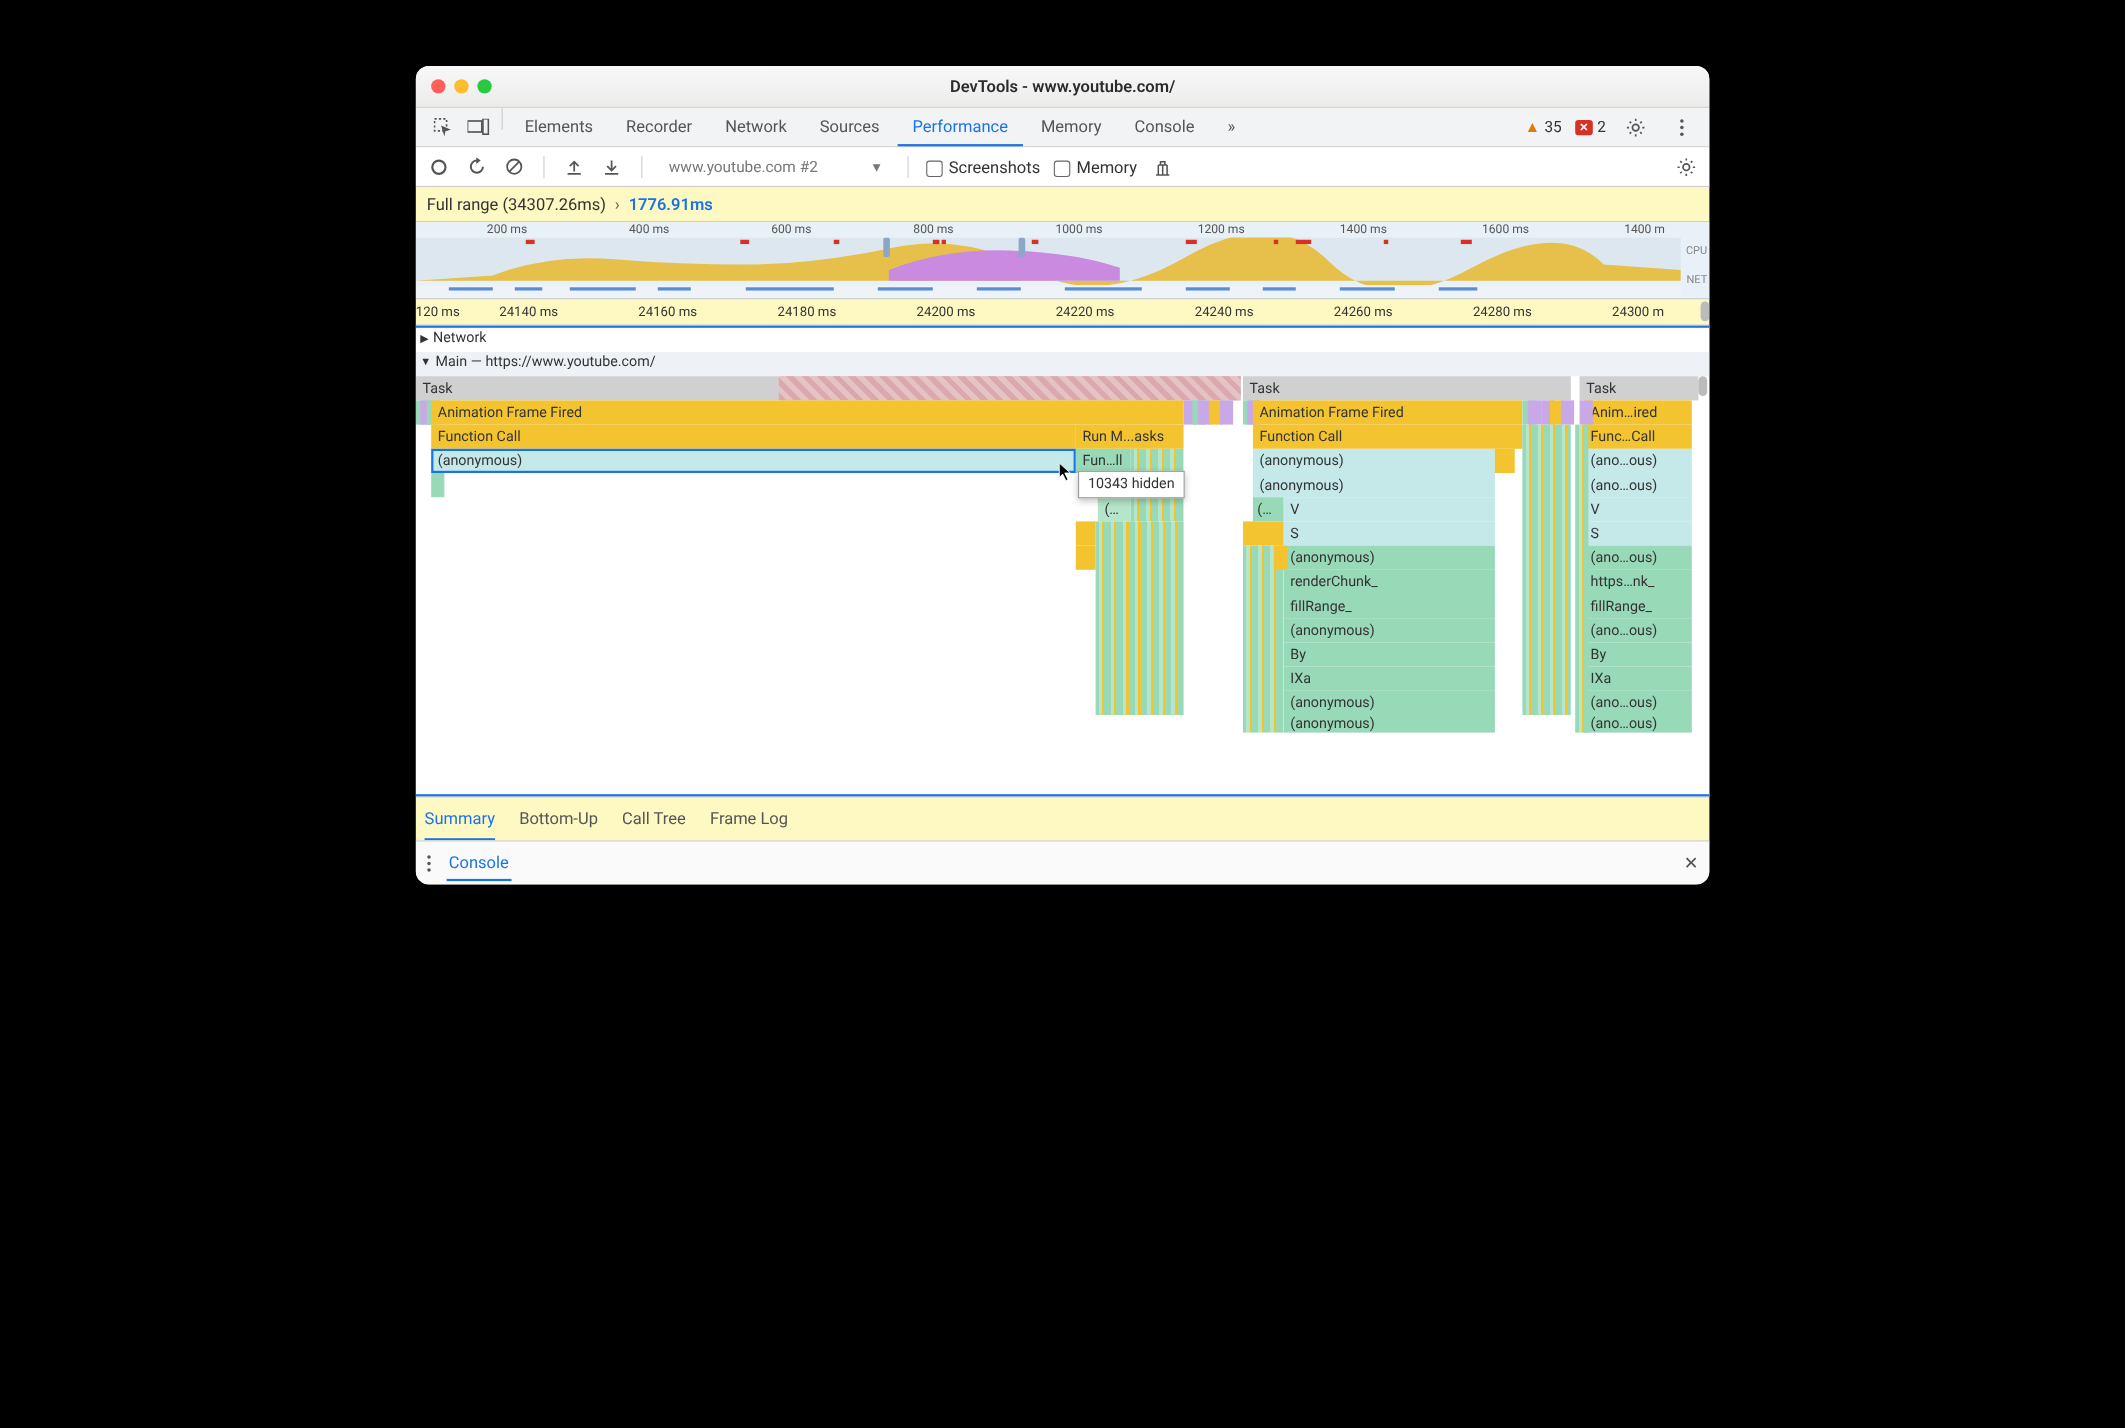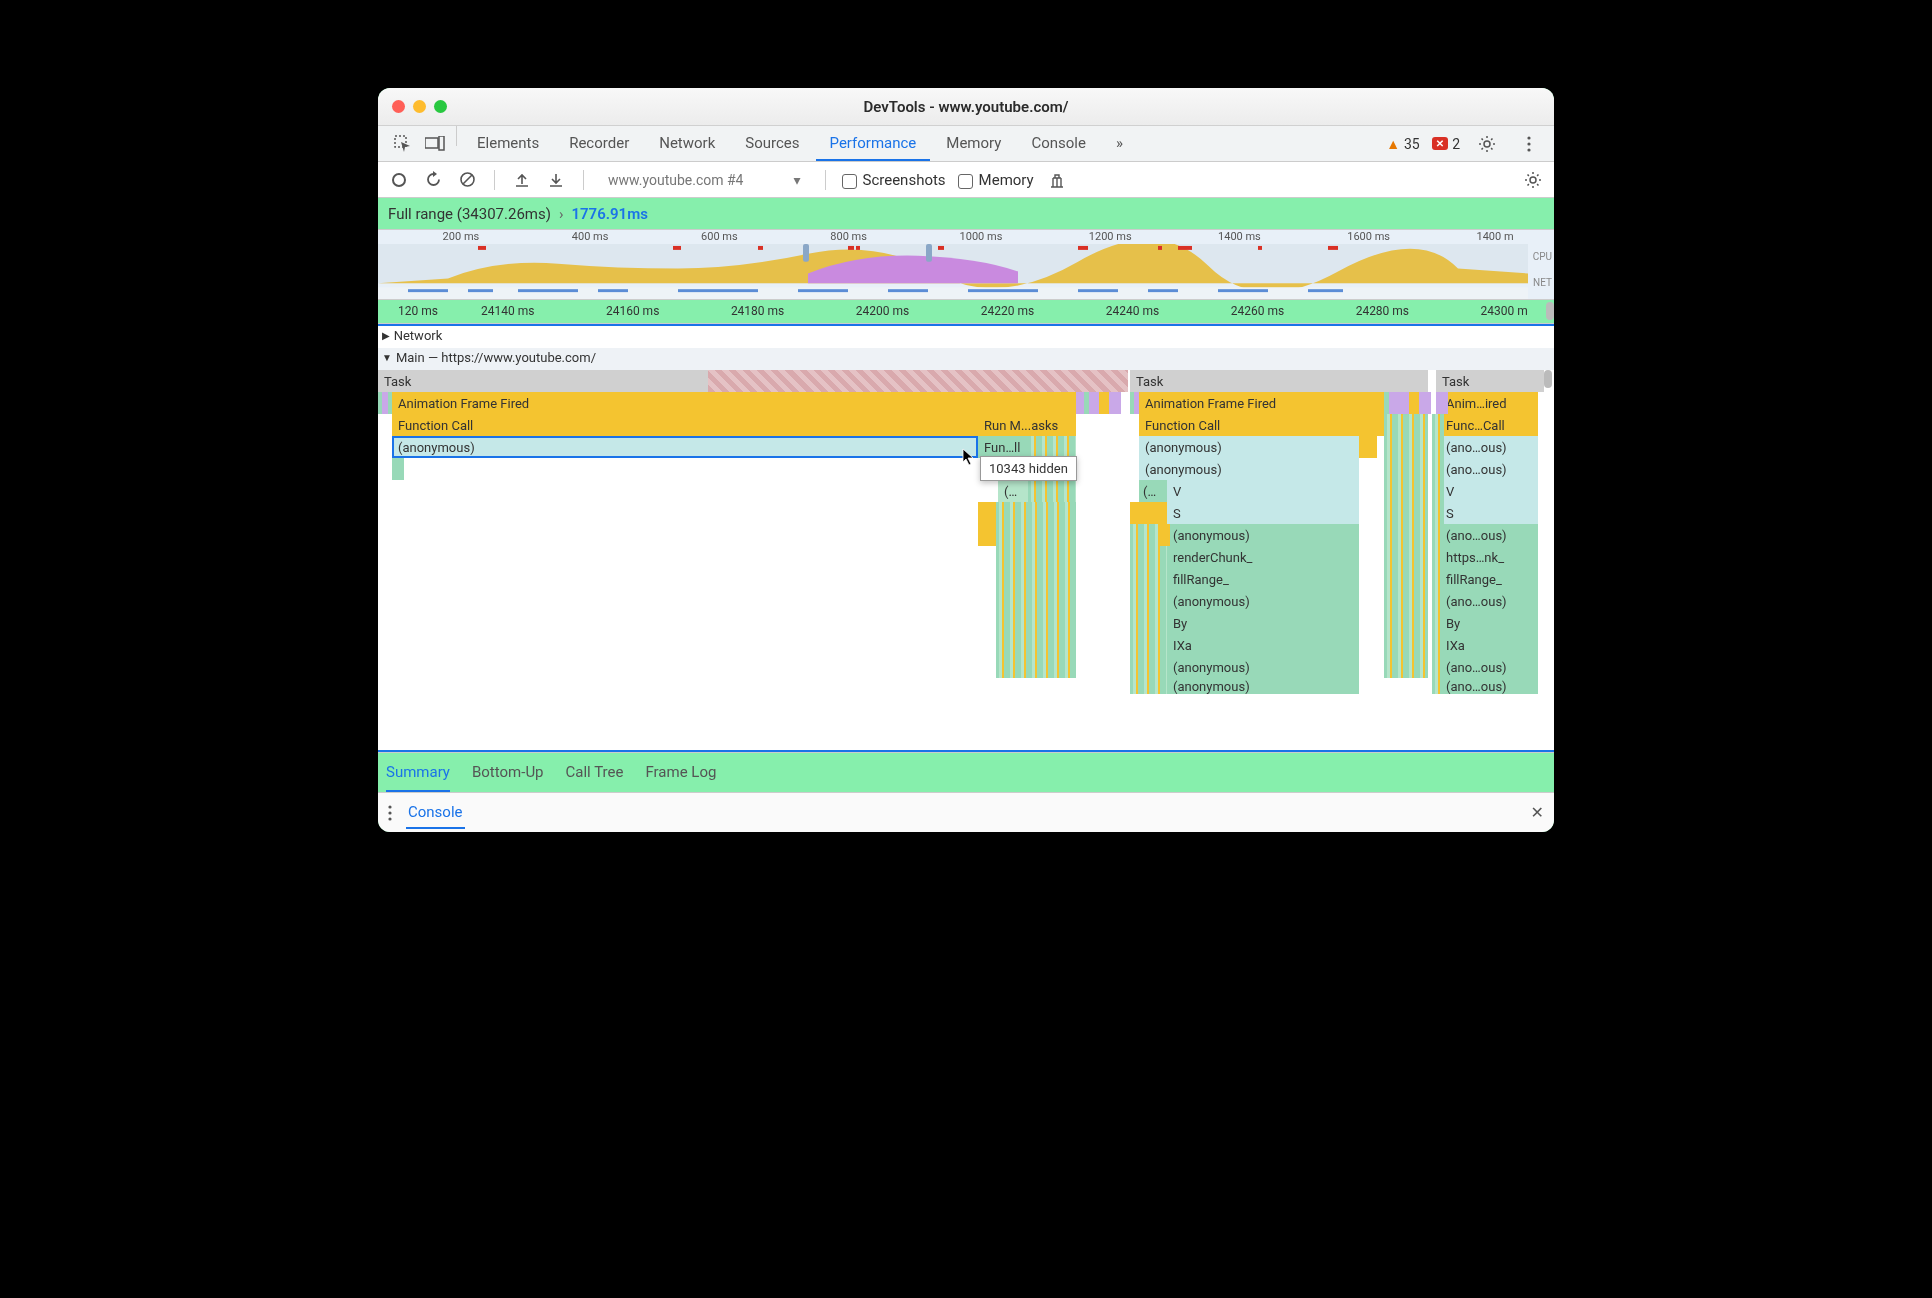--- a/index.html
+++ b/index.html
@@ -11,27 +11,26 @@
   width: 1932px;
   height: 1298px;
   display: flex;
   align-items: flex-start;
   justify-content: center;
   padding-top: 60px;
 }
 .window {
   width: 1176px;
   height: 744px;
-  background: #86efac;
+  background: #fef9c3;
   border-radius: 12px;
   overflow: hidden;
   box-shadow: 0 20px 60px rgba(0,0,0,0.5);
   display: flex;
   flex-direction: column;
-  margin-top: 28px;
 }
 .titlebar {
   height: 38px;
   background: linear-gradient(#f8f8f8,#ececec);
   display: flex;
   align-items: center;
   padding: 0 14px;
   border-bottom: 1px solid #d0d0d0;
   position: relative;
 }
@@ -75,21 +74,21 @@
 .breadcrumb { height:32px; padding:0 10px; display:flex; align-items:center; gap:8px; border-bottom:1px solid #ccc; font-size:15px;}
 .breadcrumb .range { color:#333; }
 .breadcrumb .sel { color:#1a73e8; font-weight:600;}
 .breadcrumb .chev { color:#666;}
 .overview { height:70px; position:relative; border-bottom:1px solid #ccc; background:#e8f0f8;}
 .ov-ticks { position:absolute; top:0; left:0; right:0; height:16px; display:flex; font-size:11px; color:#555;}
 .ov-ticks span { flex:1; }
 .ov-body { position:absolute; top:14px; left:0; right:26px; bottom:0;}
 .ov-labels { position:absolute; right:2px; top:20px; font-size:10px; color:#888; text-align:right; line-height:14px;}
 .ruler { height:24px; border-bottom:1px solid #ccc; display:flex; font-size:12px; color:#333; position:relative;}
-.ruler span { flex:1; padding-top:4px;padding-left:20px;}
+.ruler span { flex:1; padding-top:4px;}
 .ruler .scrollthumb{position:absolute;right:0;top:2px;width:8px;height:18px;background:#bbb;border-radius:4px;}
 .tracks { flex:1; overflow:hidden; position:relative; background:#fff; border-top:2px solid #1a73e8; border-bottom:2px solid #1a73e8;}
 .row { height:22px; border-bottom:0px solid #eee; position:relative; font-size:13px;}
 .row .lbl { position:absolute; left:4px; top:2px; display:flex; align-items:center; gap:4px;}
 .tri { font-size:10px;}
 .flame-area { position:absolute; top:44px; left:0; right:0; bottom:0;}
 .bar { position:absolute; height:22px; display:flex; align-items:center; padding:0 6px; font-size:13px; overflow:hidden; white-space:nowrap;}
 .task { background:#d0d0d0; color:#333; }
 .task-hatch{
   background: repeating-linear-gradient(45deg,#d9a9ad,#d9a9ad 5px,#e5c2c5 5px,#e5c2c5 10px);
@@ -198,21 +197,21 @@
           <path d="M8 12V3M4 7l4-4 4 4M2 14h12" fill="none" stroke="#555" stroke-width="1.6"></path>
         </svg>
     </div>
     <div class="ib">
       <svg width="16" height="16">
           <path d="M8 2v9M4 7l4 4 4-4M2 14h12" fill="none" stroke="#555" stroke-width="1.6"></path>
         </svg>
     </div>
     <div class="sep"></div>
     <div class="select-mock">
-      <span>www.youtube.com #4</span>
+      <span>www.youtube.com #2</span>
       <span>▾</span>
     </div>
     <div class="sep"></div>
     <label class="chk">
       <span class="chkbox"></span>
       <span>Screenshots</span>
     </label>
     <label class="chk">
       <span class="chkbox"></span>
       <span>Memory</span>

